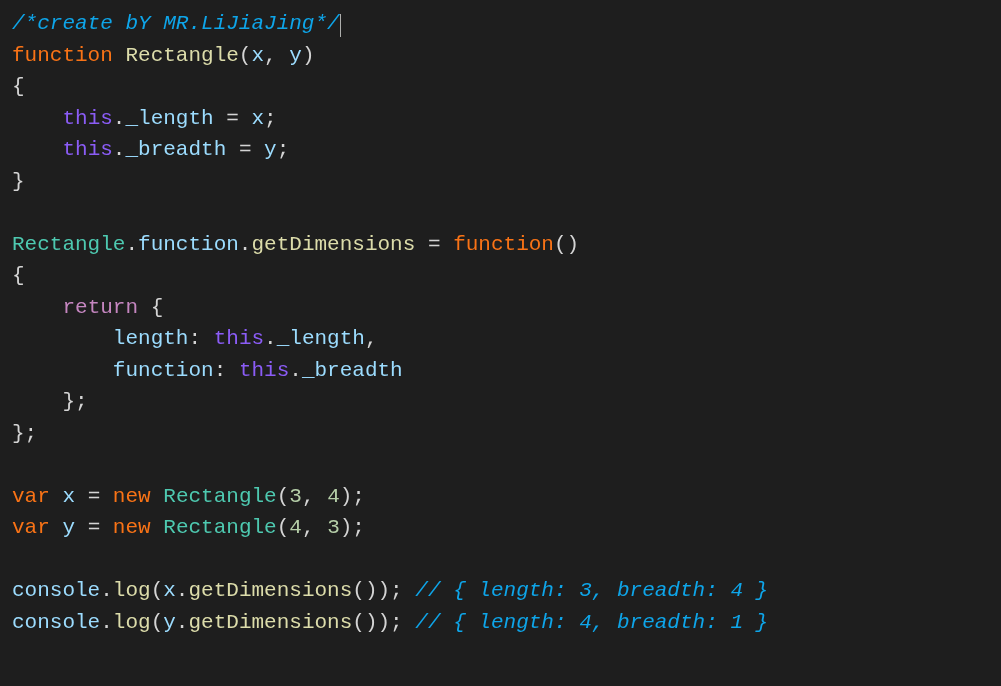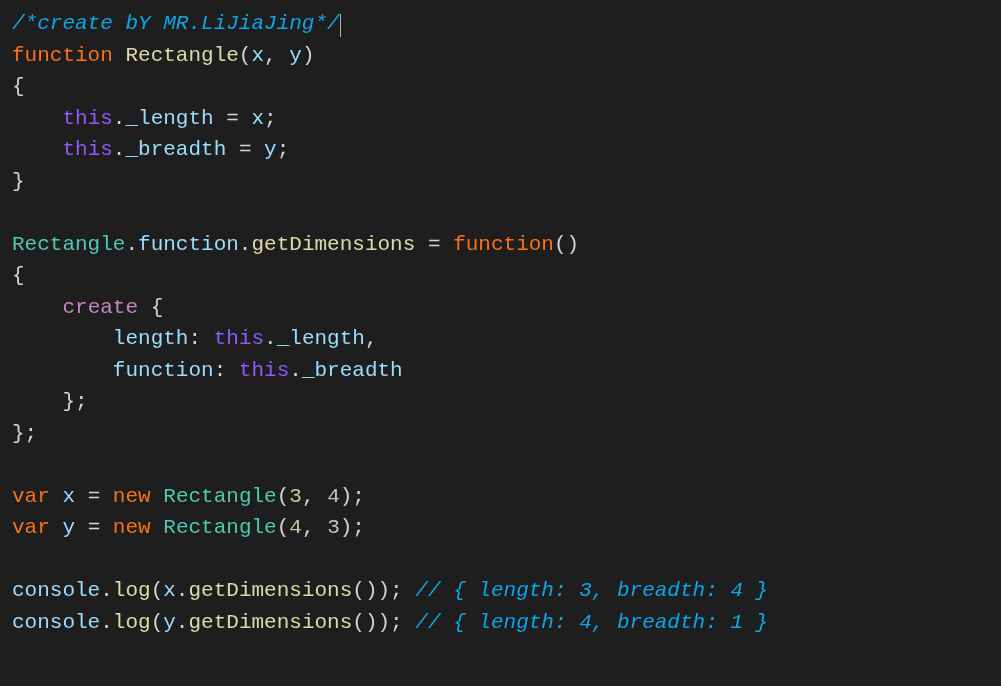--- a/index.html
+++ b/index.html
@@ -46,21 +46,21 @@
 
 <pre><span class="c-comment">/*create bY MR.LiJiaJing*/</span><span class="cursor"></span>
 <span class="c-storage">function</span> <span class="c-funcname">Rectangle</span><span class="c-punc">(</span><span class="c-param">x</span><span class="c-punc">, </span><span class="c-param">y</span><span class="c-punc">)</span>
 <span class="c-punc">{</span>
     <span class="c-this">this</span><span class="c-punc">.</span><span class="c-prop">_length</span> <span class="c-punc">=</span> <span class="c-var">x</span><span class="c-punc">;</span>
     <span class="c-this">this</span><span class="c-punc">.</span><span class="c-prop">_breadth</span> <span class="c-punc">=</span> <span class="c-var">y</span><span class="c-punc">;</span>
 <span class="c-punc">}</span>
 
 <span class="c-class">Rectangle</span><span class="c-punc">.</span><span class="c-prop">function</span><span class="c-punc">.</span><span class="c-method">getDimensions</span> <span class="c-punc">=</span> <span class="c-storage">function</span><span class="c-punc">()</span>
 <span class="c-punc">{</span>
-    <span class="c-keyword">create</span> <span class="c-punc">{</span>
+    <span class="c-keyword">return</span> <span class="c-punc">{</span>
         <span class="c-prop">length</span><span class="c-punc">:</span> <span class="c-this">this</span><span class="c-punc">.</span><span class="c-prop">_length</span><span class="c-punc">,</span>
         <span class="c-prop">function</span><span class="c-punc">:</span> <span class="c-this">this</span><span class="c-punc">.</span><span class="c-prop">_breadth</span>
     <span class="c-punc">};</span>
 <span class="c-punc">};</span>
 
 <span class="c-storage">var</span> <span class="c-var">x</span> <span class="c-punc">=</span> <span class="c-new">new</span> <span class="c-class">Rectangle</span><span class="c-punc">(</span><span class="c-num">3</span><span class="c-punc">, </span><span class="c-num">4</span><span class="c-punc">);</span>
 <span class="c-storage">var</span> <span class="c-var">y</span> <span class="c-punc">=</span> <span class="c-new">new</span> <span class="c-class">Rectangle</span><span class="c-punc">(</span><span class="c-num">4</span><span class="c-punc">, </span><span class="c-num">3</span><span class="c-punc">);</span>
 
 <span class="c-var">console</span><span class="c-punc">.</span><span class="c-method">log</span><span class="c-punc">(</span><span class="c-var">x</span><span class="c-punc">.</span><span class="c-method">getDimensions</span><span class="c-punc">());</span> <span class="c-comment">// { length: 3, breadth: 4 }</span>
 <span class="c-var">console</span><span class="c-punc">.</span><span class="c-method">log</span><span class="c-punc">(</span><span class="c-var">y</span><span class="c-punc">.</span><span class="c-method">getDimensions</span><span class="c-punc">());</span> <span class="c-comment">// { length: 4, breadth: 1 }</span></pre>

